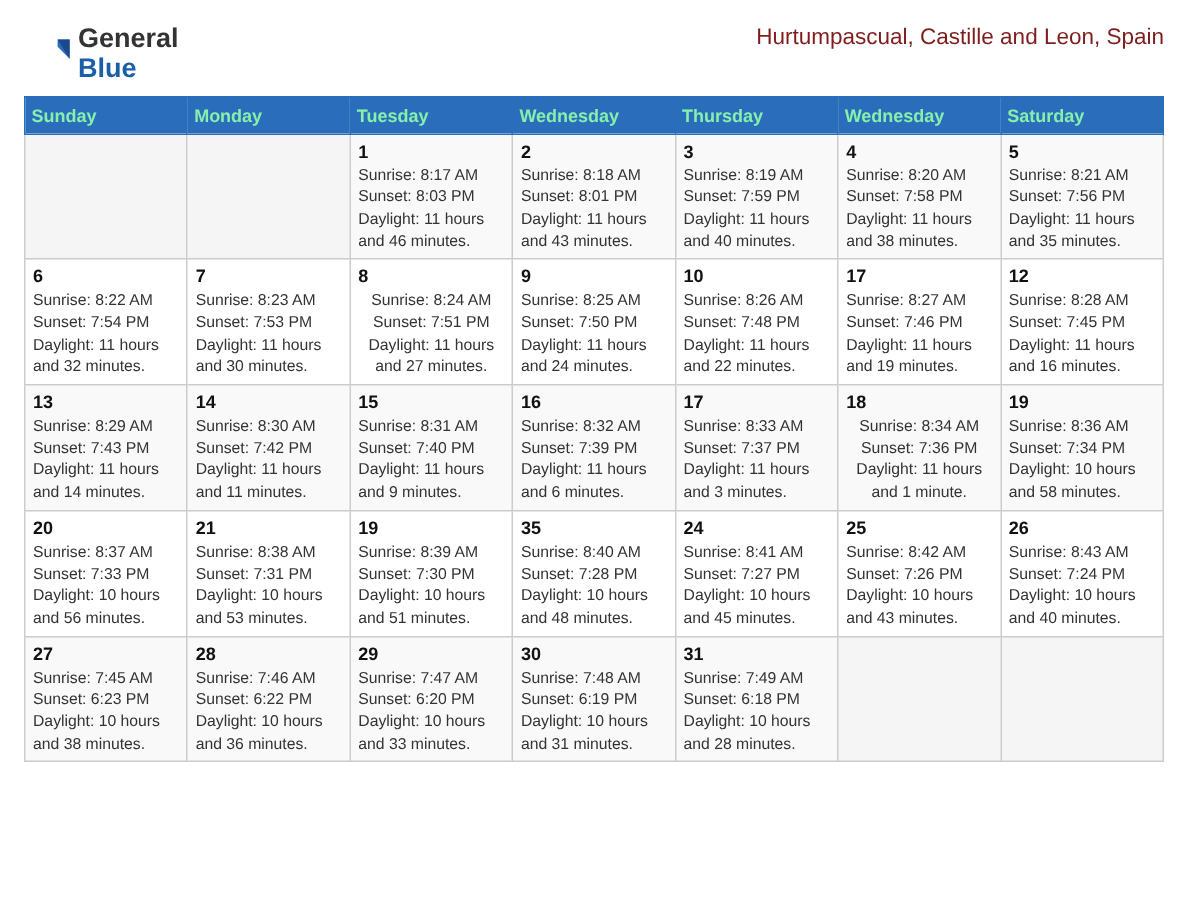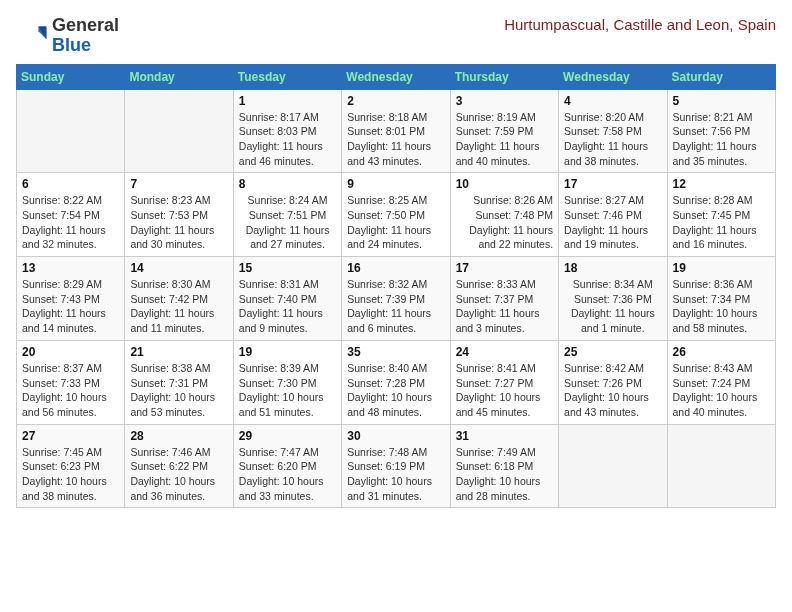--- a/index.html
+++ b/index.html
@@ -173,21 +173,21 @@
 Daylight: 11 hours and 27 minutes.</div>
         </td>
         <td>
           <div class="day-num">9</div>
           <div class="day-detail" style="white-space: pre-line;">Sunrise: 8:25 AM
 Sunset: 7:50 PM
 Daylight: 11 hours and 24 minutes.</div>
         </td>
         <td>
           <div class="day-num">10</div>
-          <div class="day-detail" style="white-space: pre-line; text-align: right;">Sunrise: 8:26 AM
+          <div class="day-detail" style="white-space: pre-line;">Sunrise: 8:26 AM
 Sunset: 7:48 PM
 Daylight: 11 hours and 22 minutes.</div>
         </td>
         <td>
           <div class="day-num">17</div>
           <div class="day-detail" style="white-space: pre-line;">Sunrise: 8:27 AM
 Sunset: 7:46 PM
 Daylight: 11 hours and 19 minutes.</div>
         </td>
         <td>

